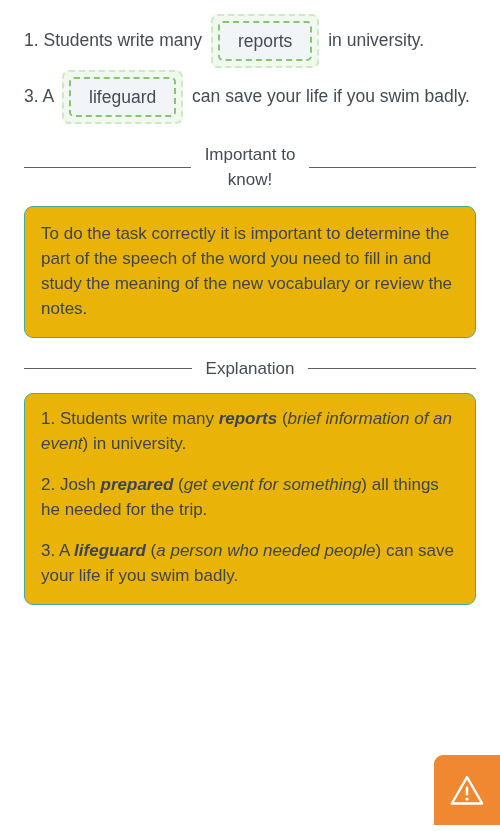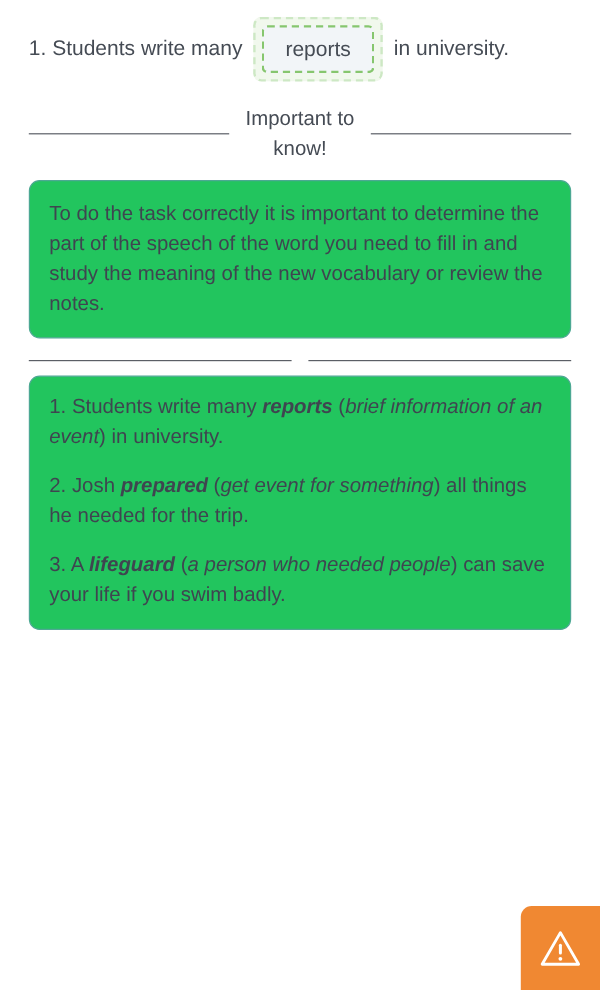--- a/index.html
+++ b/index.html
@@ -79,21 +79,21 @@
     max-width: 165px;
   }
   .divider.explanation .divider-label {
     max-width: none;
     white-space: nowrap;
   }
 
   
   .card {
     border: 1.6px solid #4da893;
-    background: #22c55e;
+    background: #eab308;
     border-radius: 9px;
     padding: 14px 16px 16px 16px;
     box-sizing: border-box;
     color: #3f4550;
     font-size: 17px;
     line-height: 25px;
   }
   .card.info-card {
     margin-top: 14px;
   }
@@ -144,36 +144,44 @@
 
     <p class="sentence">
       <span>1. Students write many</span>
       <span class="answer-chip">
         <span class="answer-chip-inner">reports</span>
       </span>
       <span>in university.</span>
     </p>
 
 
+    <p class="sentence">
+      <span>3. A</span>
+      <span class="answer-chip">
+        <span class="answer-chip-inner">lifeguard</span>
+      </span>
+      <span>can save your life if you swim badly.</span>
+    </p>
 
   </div>
 
   <div class="divider">
     <span class="divider-line"></span>
     <span class="divider-label">Important to
 know!</span>
     <span class="divider-line"></span>
   </div>
 
   <div class="card info-card">
     <p>To do the task correctly it is important to determine the part of the speech of the word you need to fill in and study the meaning of the new vocabulary or review the notes.</p>
   </div>
 
   <div class="divider explanation">
     <span class="divider-line"></span>
+    <span class="divider-label">Explanation</span>
     <span class="divider-line"></span>
   </div>
 
   <div class="card explanation-card">
 
     <p><span>1. Students write many </span><span class="kw">reports</span><span> (</span><span class="def">brief information of an event</span><span>) </span><span>in university.</span></p>
 
     <p><span>2. Josh </span><span class="kw">prepared</span><span> (</span><span class="def">get event for something</span><span>) </span><span>all things he needed for the trip.</span></p>
 
     <p><span>3. A </span><span class="kw">lifeguard</span><span> (</span><span class="def">a person who needed people</span><span>) </span><span>can save your life if you swim badly.</span></p>

